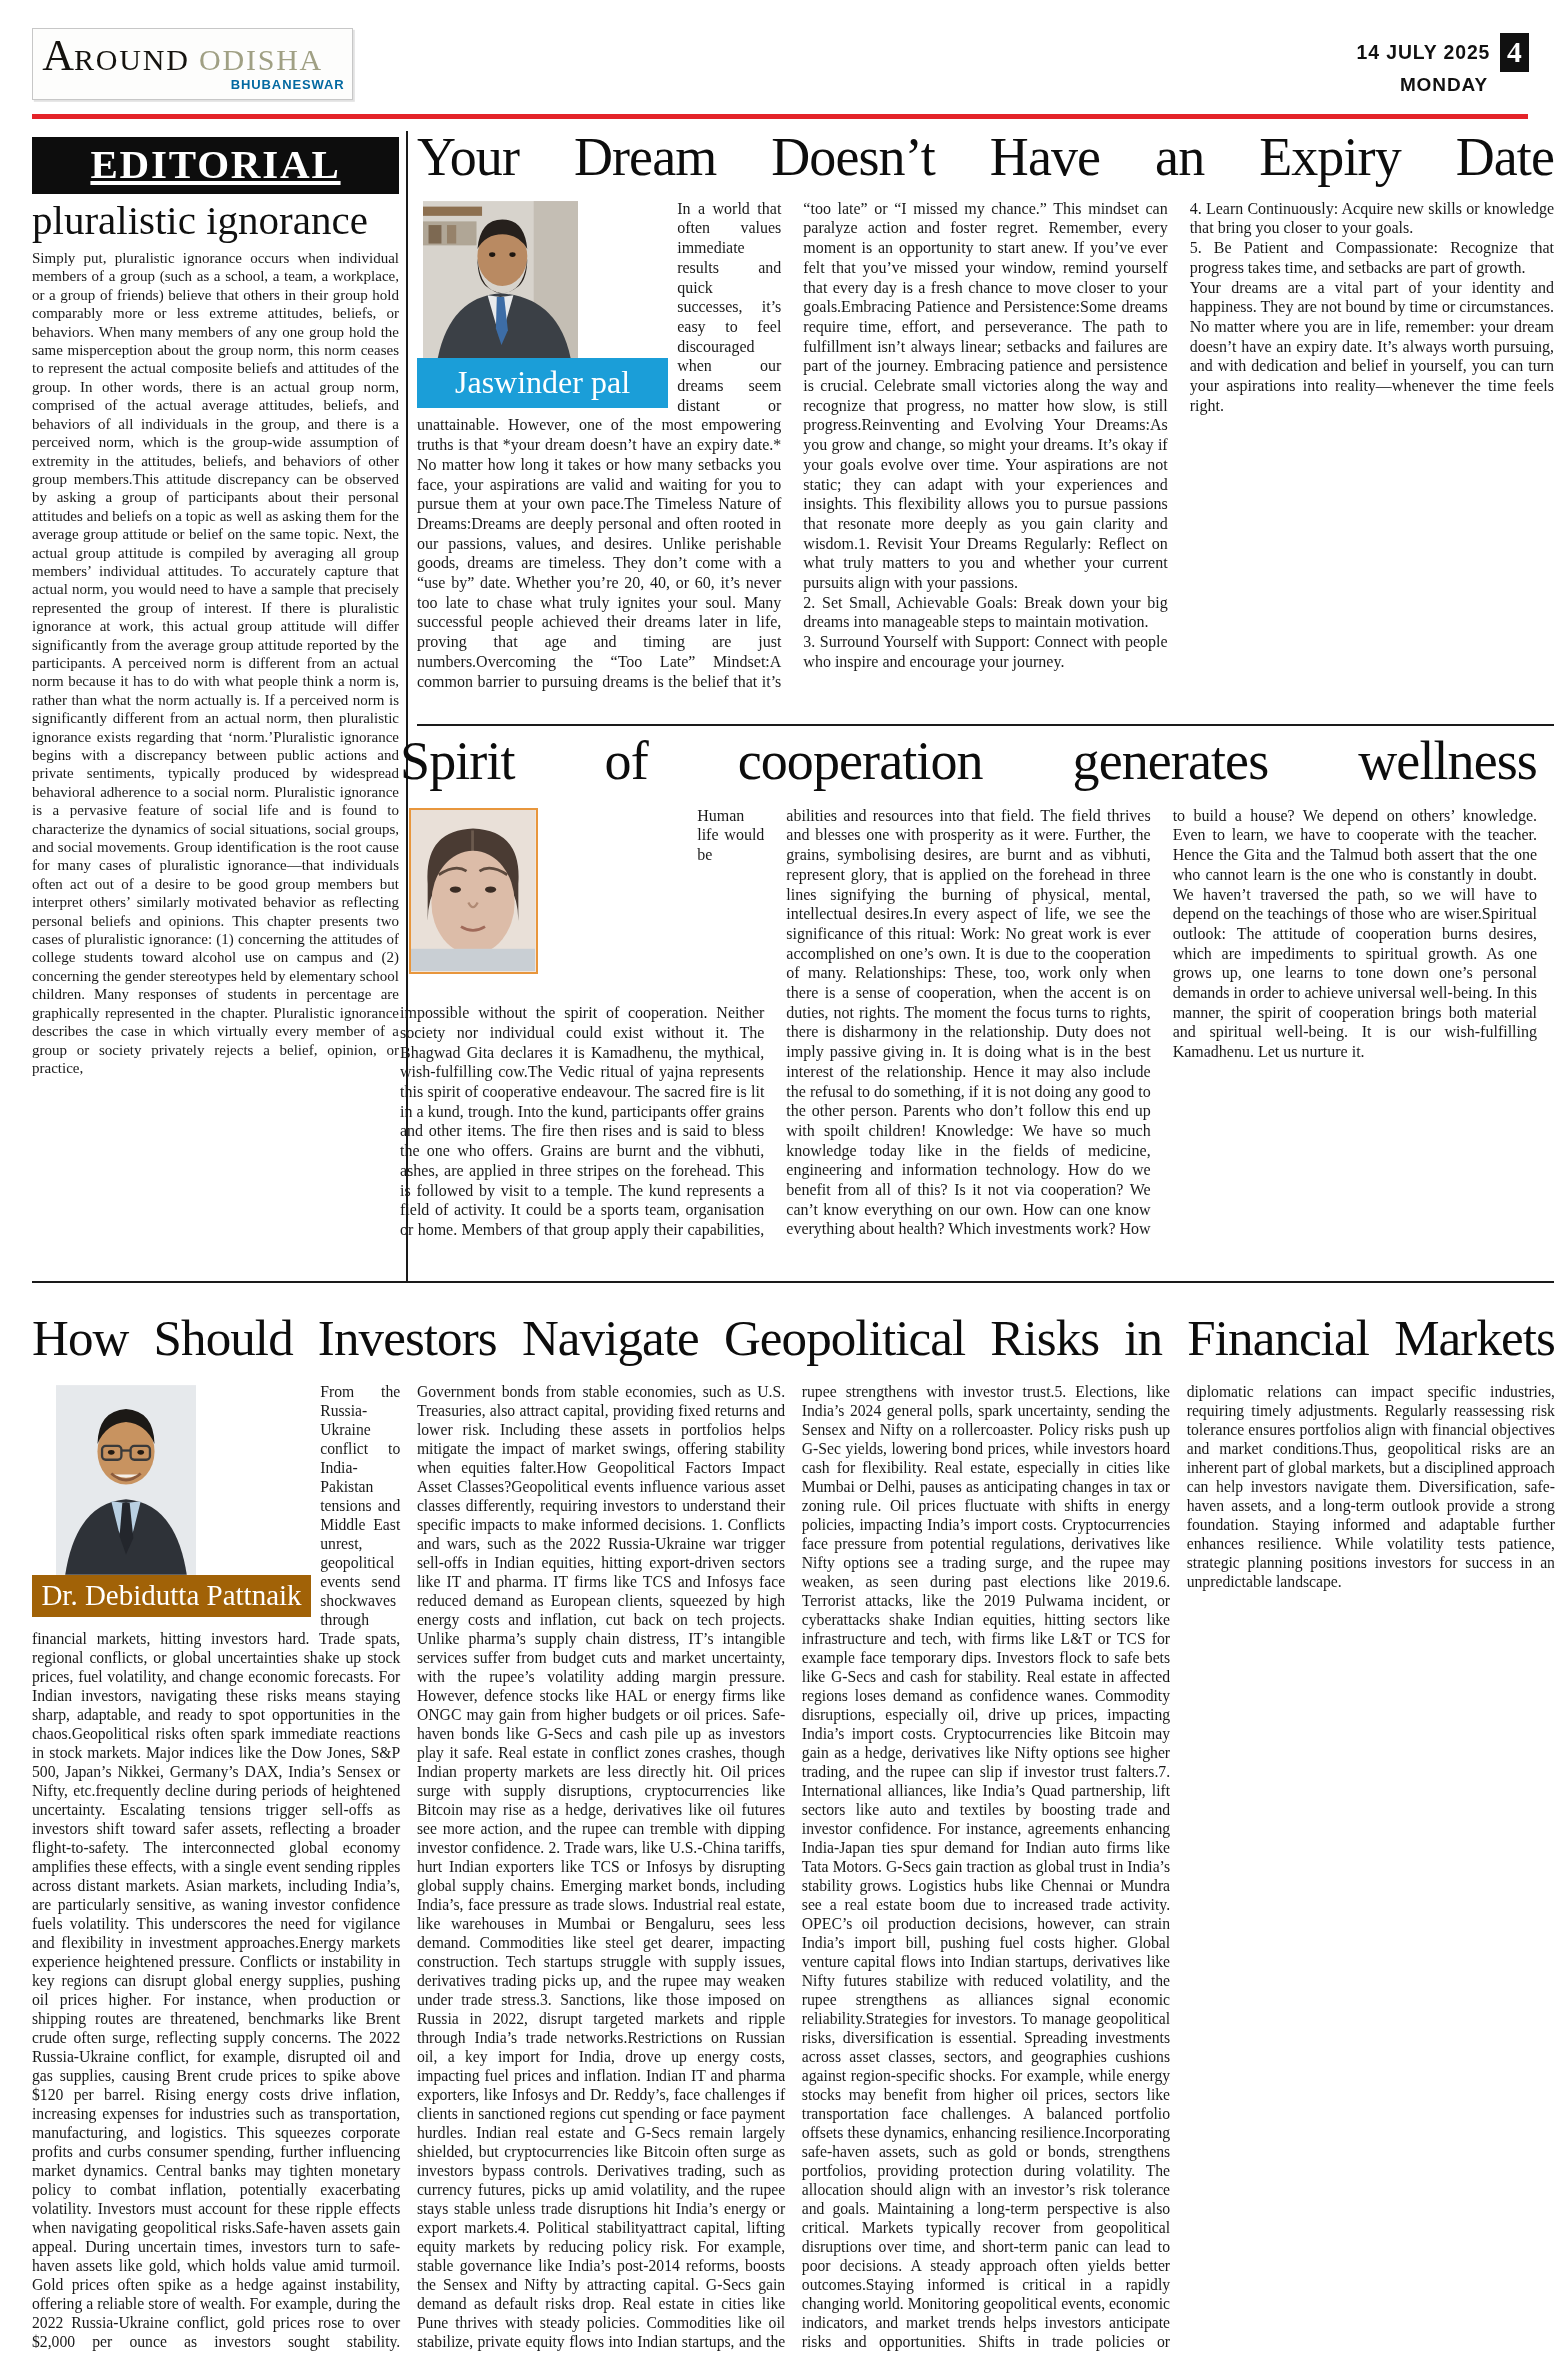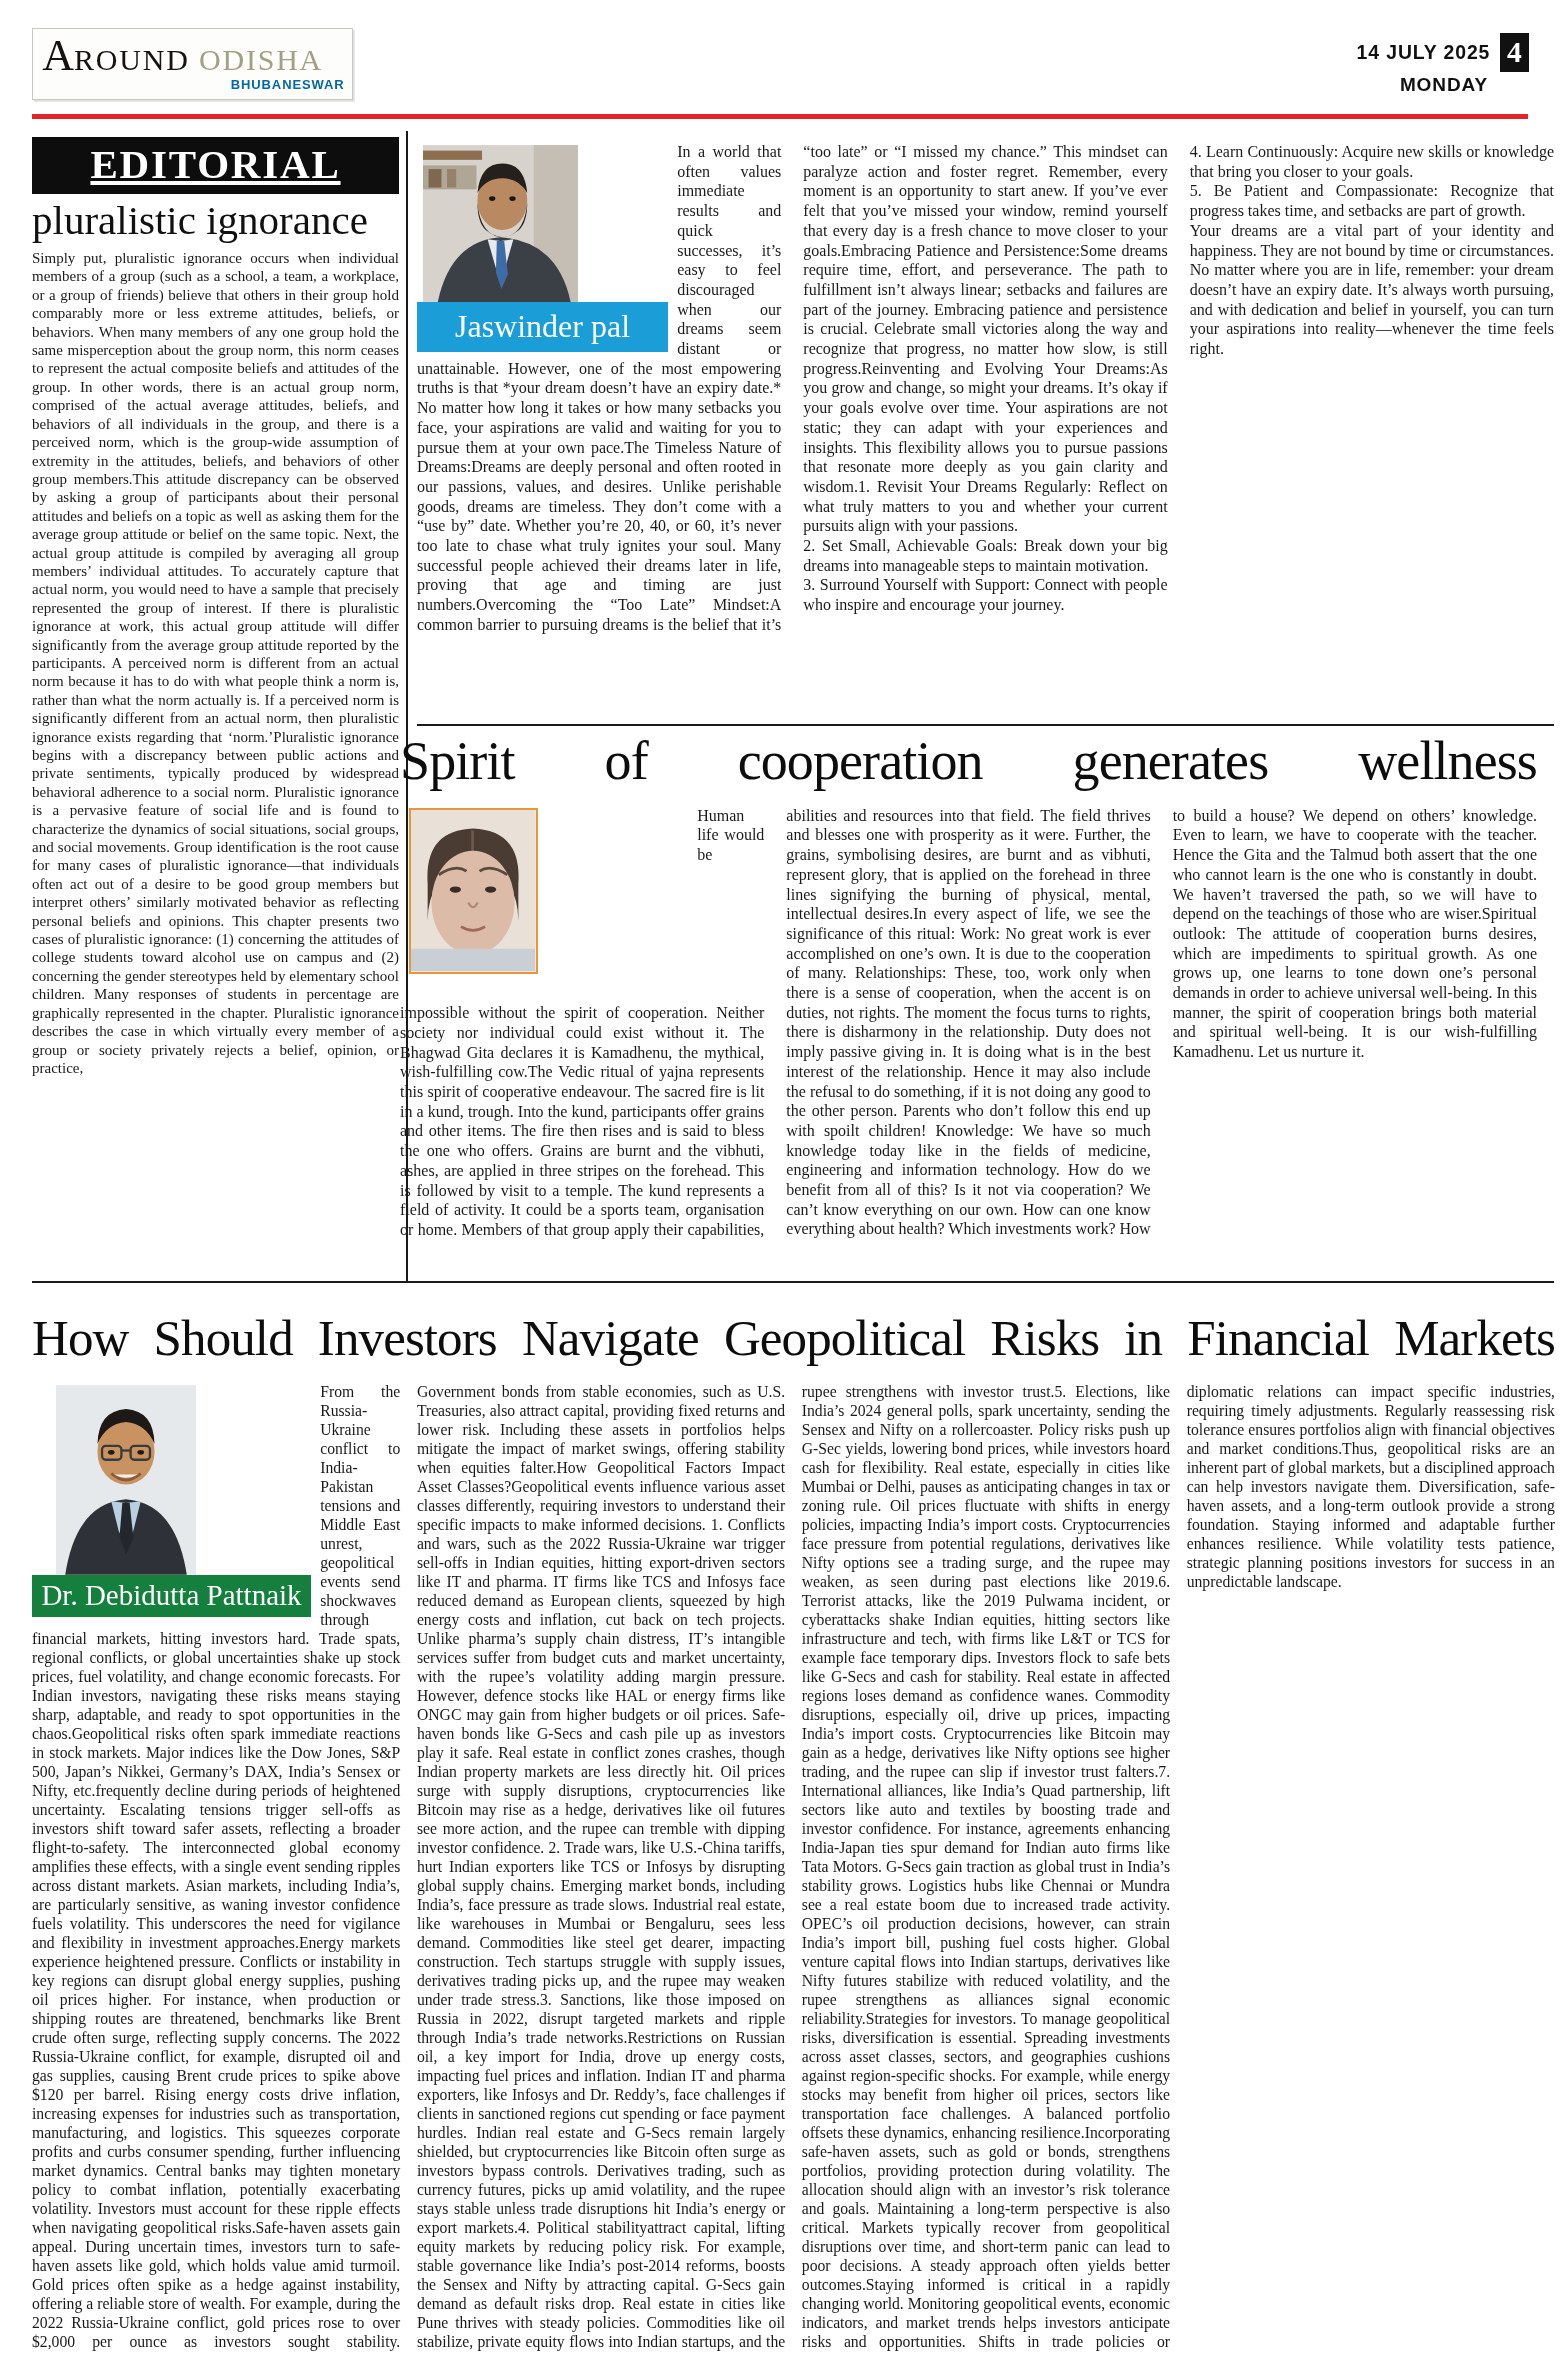--- a/index.html
+++ b/index.html
@@ -94,21 +94,21 @@
   .inv-rule { position:absolute; left:32px; top:1281px; width:1522px; height:1.8px; background:#1a1a1a; }
   .investors { position:absolute; left:32px; top:1292px; width:1523px; }
   .investors .headline { font-size:51px;margin-top:20px; }
   .investors .article-body {
     margin-top:16.6px; font-size:15.7px; line-height:19px;
     column-count:4; column-gap:16.6px; height:984px; overflow:hidden;
   }
   .investors .author-float { width:279px; }
   .photo-frame-inv { width:140px; height:190px; margin-left:24px; }
   .banner-blue2 {
-    background:#15803d; color:#ffffff; text-align:center;
+    background:#a16207; color:#ffffff; text-align:center;
     font-size:29px; line-height:41px; height:42px; white-space:nowrap; overflow:hidden;
   }
   svg { display:block; }
 </style>
 </head>
 <body>
 
 <div class="masthead-box">
   <div class="mast-title"><span class="mast-a">A</span><span class="mast-word1">ROUND </span><span class="mast-word2">ODISHA</span></div>
   <div class="mast-city">BHUBANESWAR</div>
@@ -126,20 +126,21 @@
 
 <div class="editorial">
   <div class="editorial-banner">EDITORIAL</div>
   <div class="editorial-headline">pluralistic ignorance</div>
   <div class="editorial-body">Simply put, pluralistic ignorance occurs when individual members of a group (such as a school, a team, a workplace, or a group of friends) believe that others in their group hold comparably more or less extreme attitudes, beliefs, or behaviors. When many members of any one group hold the same misperception about the group norm, this norm ceases to represent the actual composite beliefs and attitudes of the group. In other words, there is an actual group norm, comprised of the actual average attitudes, beliefs, and behaviors of all individuals in the group, and there is a perceived norm, which is the group-wide assumption of extremity in the attitudes, beliefs, and behaviors of other group members.This attitude discrepancy can be observed by asking a group of participants about their personal attitudes and beliefs on a topic as well as asking them for the average group attitude or belief on the same topic. Next, the actual group attitude is compiled by averaging all group members’ individual attitudes. To accurately capture that actual norm, you would need to have a sample that precisely represented the group of interest. If there is pluralistic ignorance at work, this actual group attitude will differ significantly from the average group attitude reported by the participants. A perceived norm is different from an actual norm because it has to do with what people think a norm is, rather than what the norm actually is. If a perceived norm is significantly different from an actual norm, then pluralistic ignorance exists regarding that ‘norm.’Pluralistic ignorance begins with a discrepancy between public actions and private sentiments, typically produced by widespread behavioral adherence to a social norm. Pluralistic ignorance is a pervasive feature of social life and is found to characterize the dynamics of social situations, social groups, and social movements. Group identification is the root cause for many cases of pluralistic ignorance—that individuals often act out of a desire to be good group members but interpret others’ similarly motivated behavior as reflecting personal beliefs and opinions. This chapter presents two cases of pluralistic ignorance: (1) concerning the attitudes of college students toward alcohol use on campus and (2) concerning the gender stereotypes held by elementary school children. Many responses of students in percentage are graphically represented in the chapter. Pluralistic ignorance describes the case in which virtually every member of a group or society privately rejects a belief, opinion, or practice,</div>
 </div>
 
 <div class="v-divider"></div>
 
 <div class="dream">
+  <div class="headline">Your Dream Doesn’t Have an Expiry Date</div>
   <div class="article-body">
     <div class="author-float">
       <div class="photo-frame-dream">
         <svg width="155" height="157" viewBox="0 0 168 170">
           <rect width="168" height="170" fill="#d7d3cc"></rect>
           <rect x="0" y="6" width="64" height="10" fill="#8d7050"></rect>
           <rect x="0" y="22" width="58" height="26" fill="#b0a696"></rect>
           <rect x="6" y="26" width="14" height="20" fill="#7d6952"></rect>
           <rect x="26" y="26" width="10" height="20" fill="#96826a"></rect>
           <rect x="120" y="0" width="48" height="170" fill="#c4beb4"></rect>

